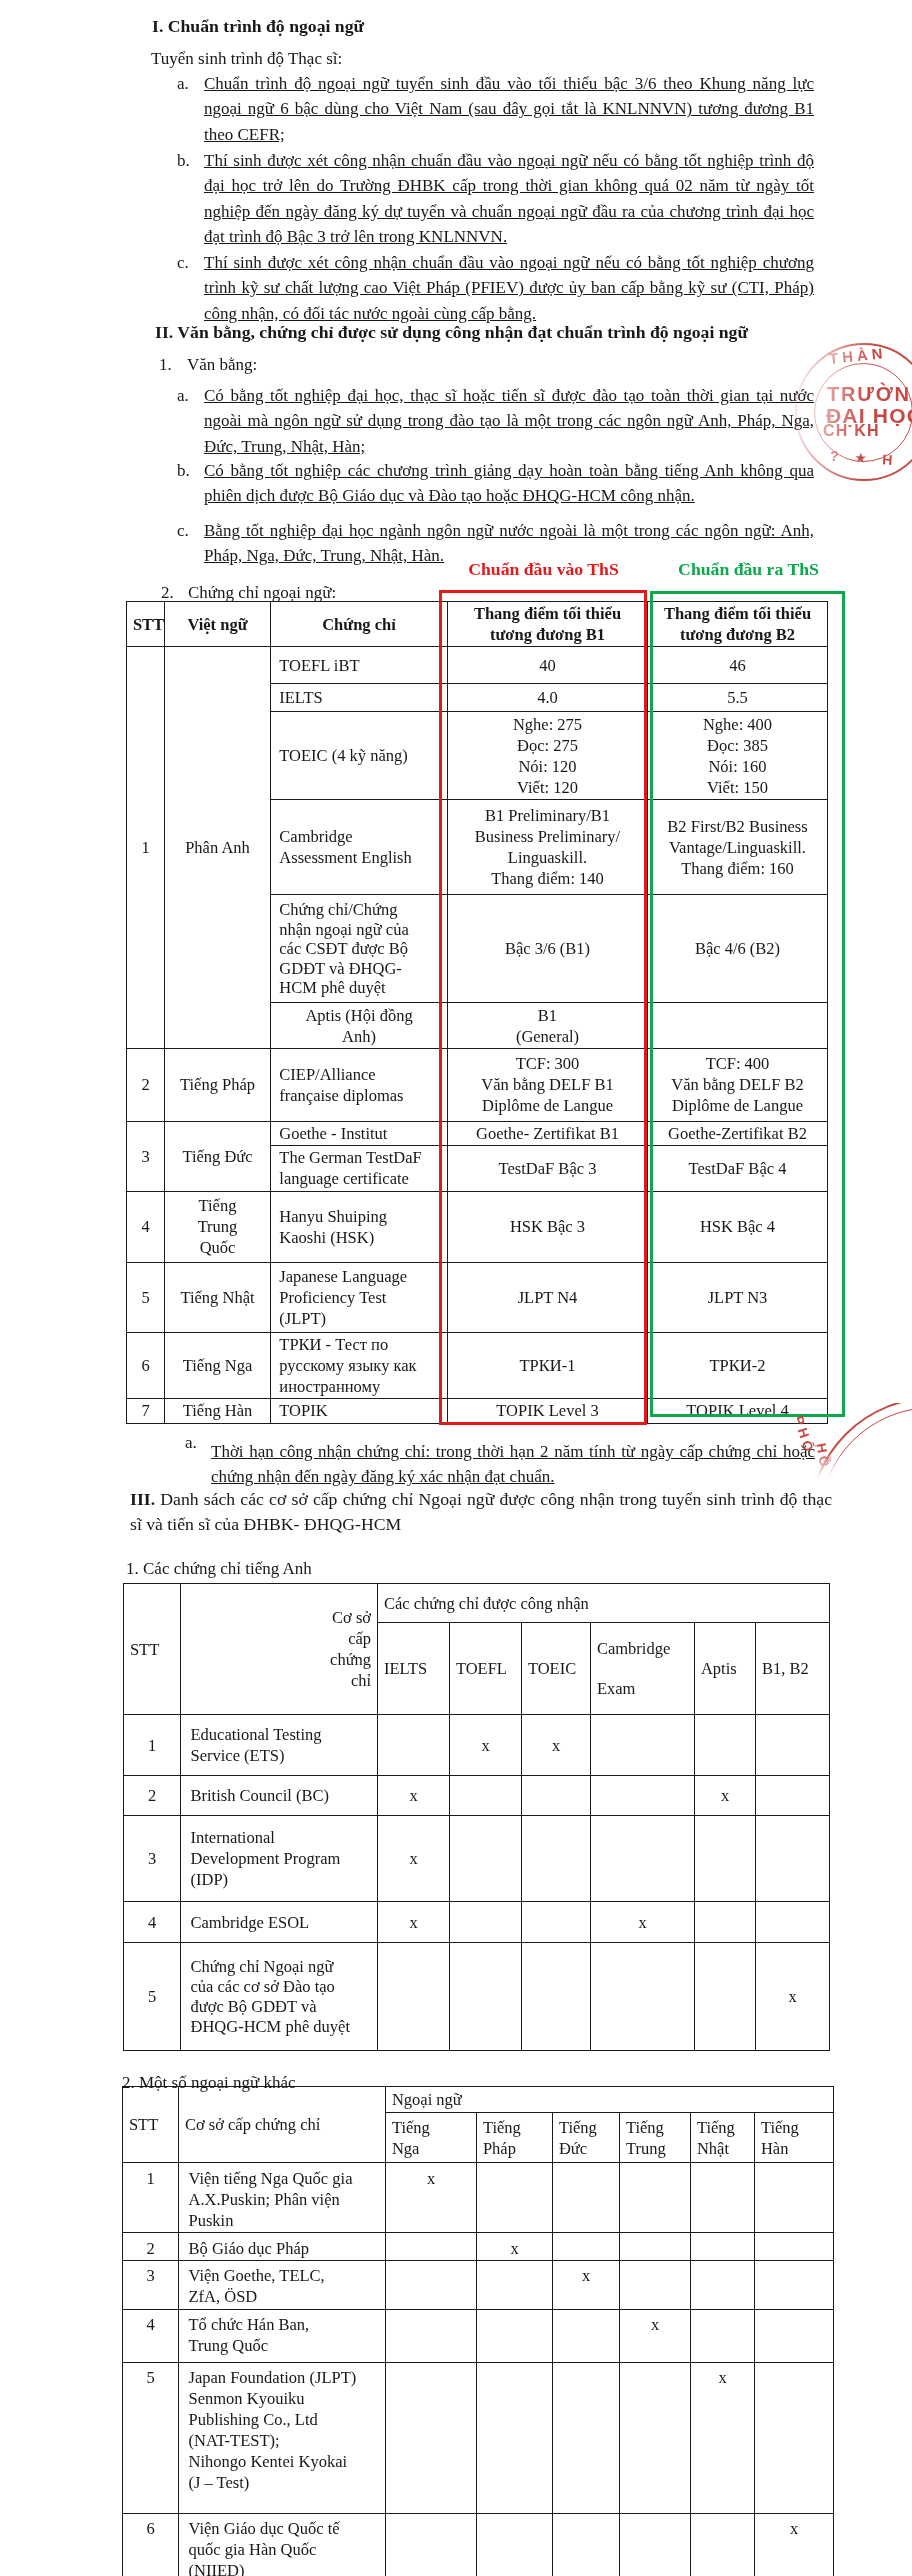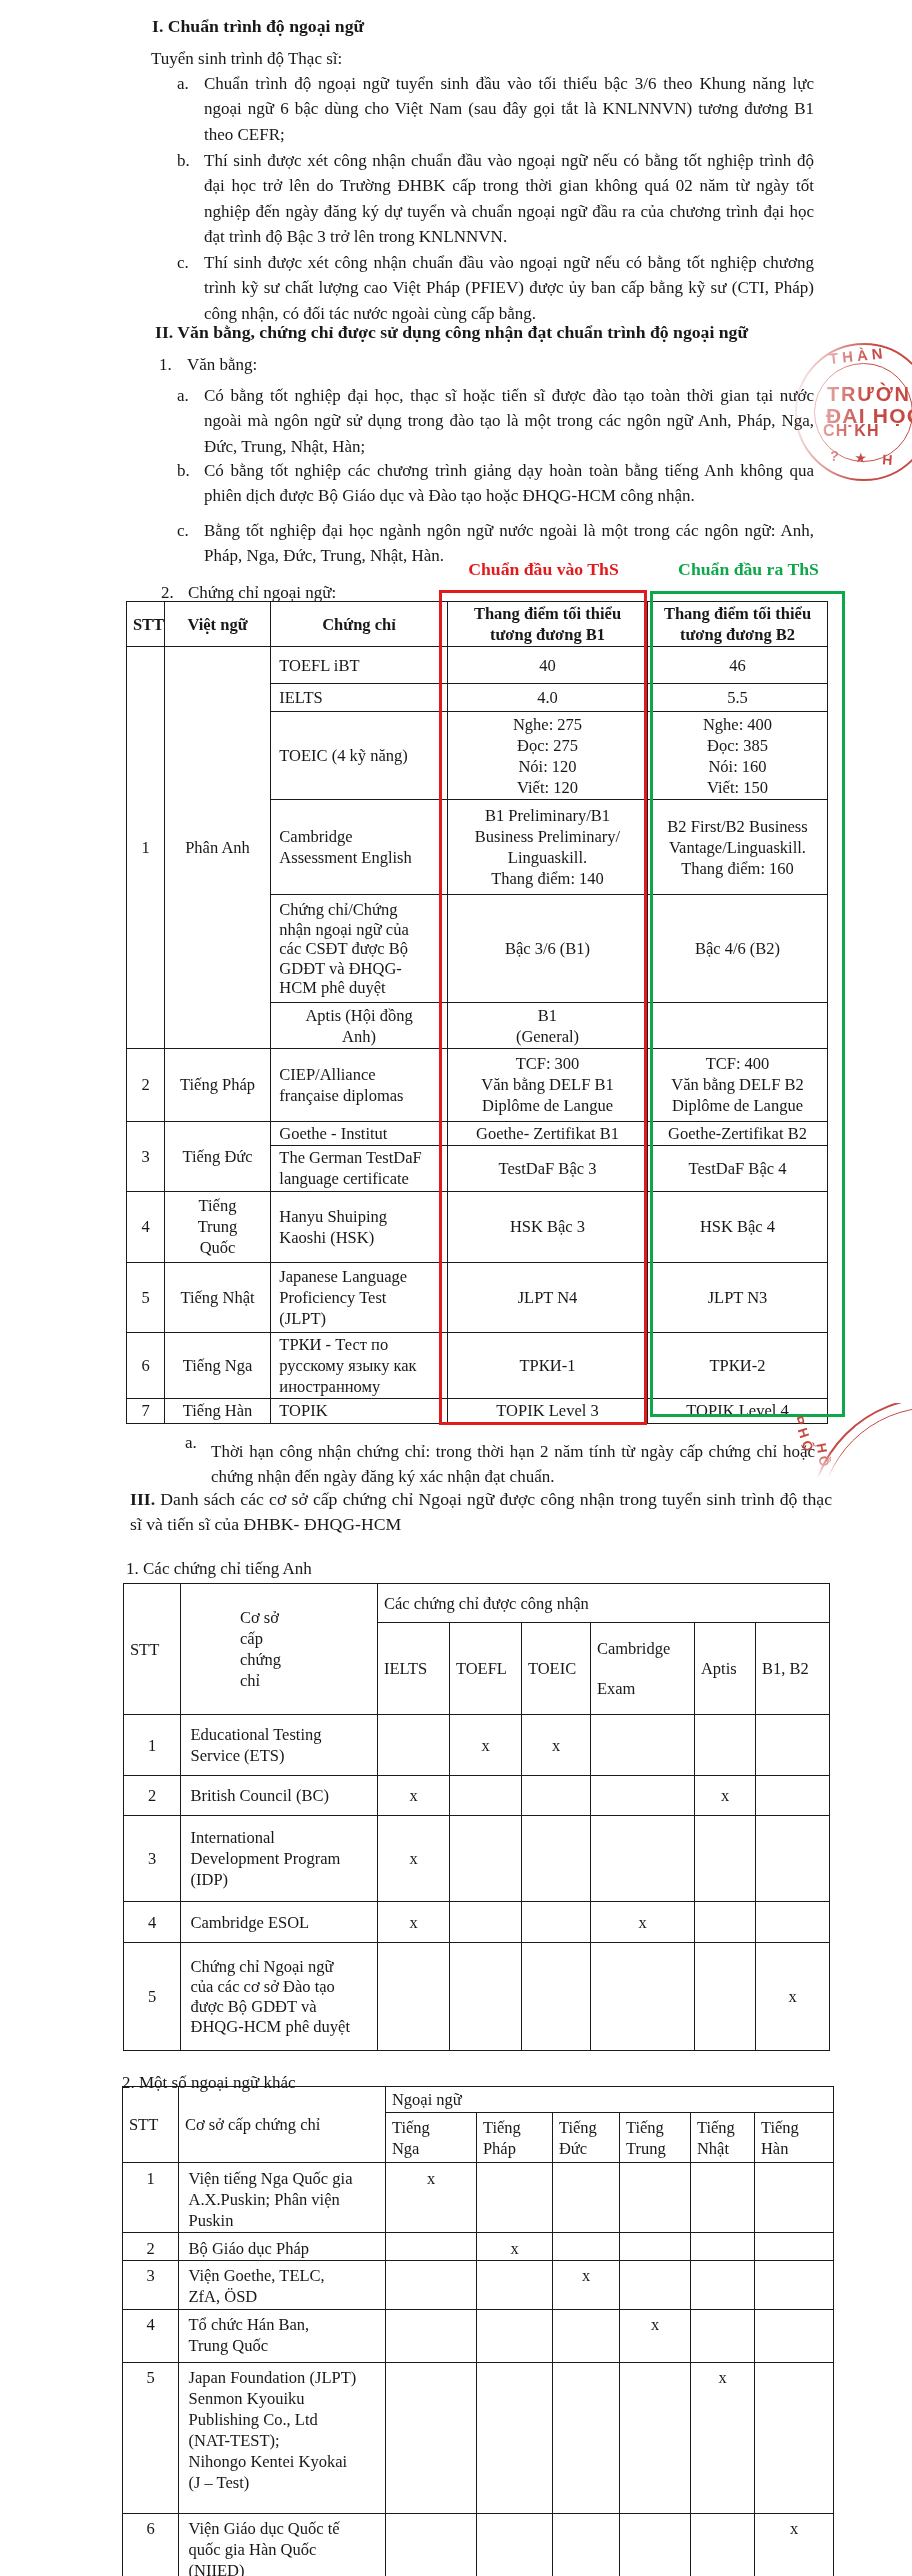--- a/index.html
+++ b/index.html
@@ -6,21 +6,21 @@
     --ann-red:#e11b1b; --ann-green:#0ca84a; --seal-red:#c23b35; --ink:#181818;
   }
   html,body{margin:0;padding:0;background:#888;}
   .page{
     position:relative; width:913px; height:2576px; background:#ffffff;
     overflow:hidden; color:var(--ink);
     font-family:"Liberation Serif","DejaVu Serif",serif;
   }
   .abs{position:absolute;}
   .h{font-weight:bold;font-size:17.7px;line-height:23.6px;white-space:nowrap;}
-  .body-text{font-size:17px;line-height:25.4px;text-align:justify;}
+  .body-text{font-size:17px;line-height:25.4px;text-align:justify;text-decoration:underline;}
   .one-line{font-size:17px;line-height:25.4px;white-space:nowrap;}
   .marker{font-size:17px;line-height:25.4px;}
   .ann-label{font-weight:bold;font-size:17.7px;text-align:center;white-space:nowrap;}
   .ann-label.red{color:var(--ann-red);}
   .ann-label.green{color:var(--ann-green);}
   .ann-box{position:absolute;box-sizing:border-box;}
   .ann-box.red{border:3px solid var(--ann-red);}
   .ann-box.green{border:3px solid var(--ann-green);}
 
   table{border-collapse:collapse;table-layout:fixed;position:absolute;font-size:16.5px;background:transparent;}
@@ -28,21 +28,21 @@
         line-height:21px;font-weight:normal;overflow:hidden;}
   table.bordered{border:1.8px solid #1b1b1b;}
   .cert-table th{font-weight:bold;text-align:center;}
   .cert-table tr.head th{border-bottom:1.8px solid #1b1b1b;}
   .cert-table tr.major td{border-top:1.8px solid #1b1b1b;}
   td.c,th.c{text-align:center;}
   td.cert{text-align:left;padding-left:8.3px;}
   .grid-table th{text-align:left;}
   .grid-table td{border-top:1.8px solid #1b1b1b;}
   .grid-table tr.subhead th{border-bottom:1.8px solid #1b1b1b;}
-  th.org-head4{text-align:left;padding-left:59px;}
+  th.org-head4{text-align:right;padding-left:59px;}
   th.tall-lines{line-height:40px;}
   td.org{text-align:left;padding-left:9.5px;}
   .other-table td{vertical-align:top;padding-top:4.7px;}
 
   
   .stamp{position:absolute;color:var(--seal-red);font-family:"Liberation Sans","DejaVu Sans",sans-serif;opacity:.92;}
   .stamp .ring{position:absolute;border-radius:50%;box-sizing:border-box;border:2.4px solid var(--seal-red);}
   .stamp span{position:absolute;font-weight:bold;white-space:nowrap;}
   .stamp1{left:792px;top:338px;width:165px;height:159px;
      -webkit-mask-image:linear-gradient(97deg,transparent 1%,rgba(0,0,0,.35) 16%,#000 45%);

